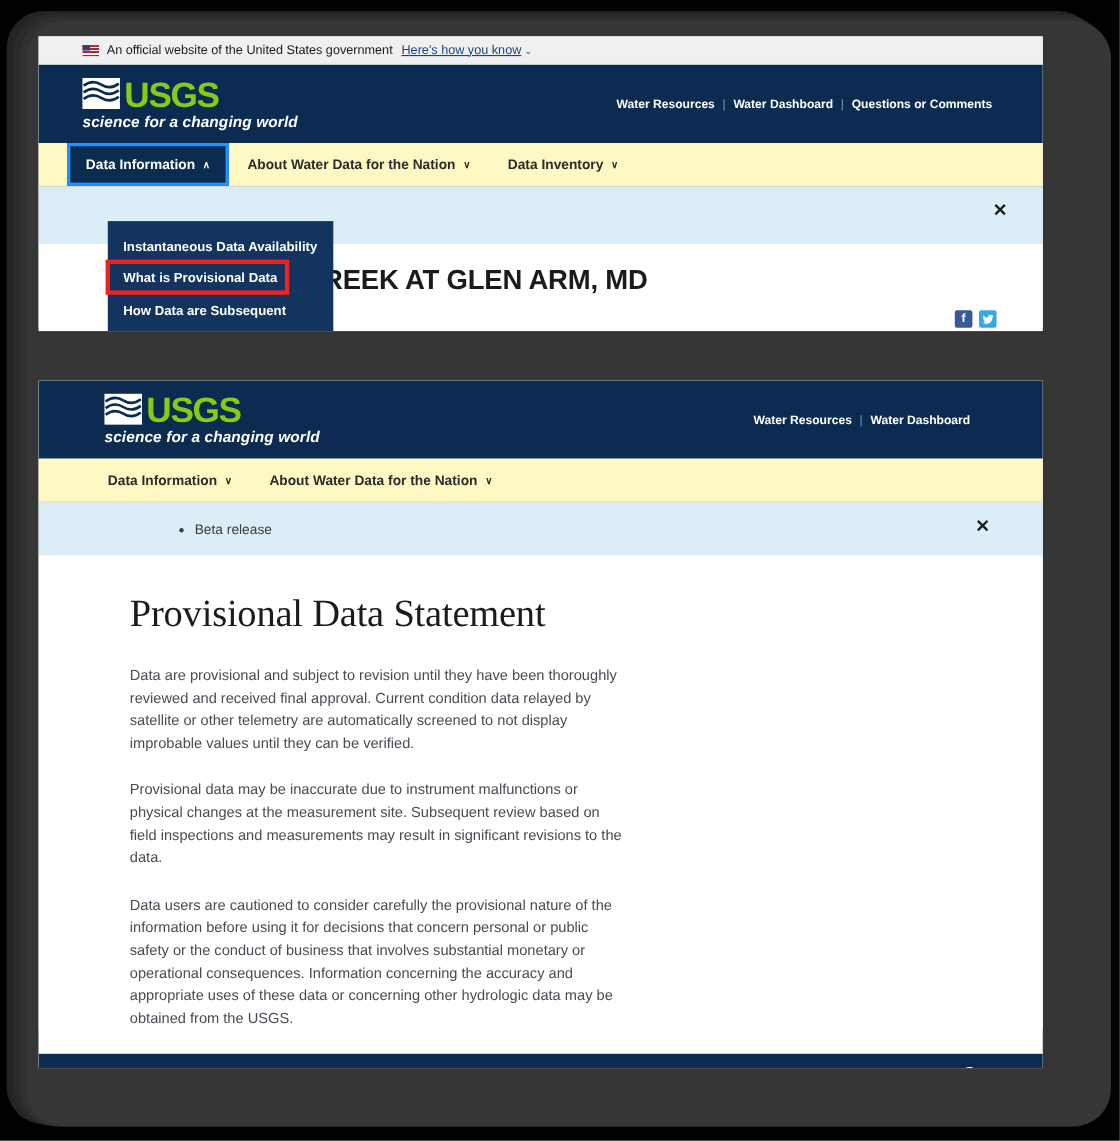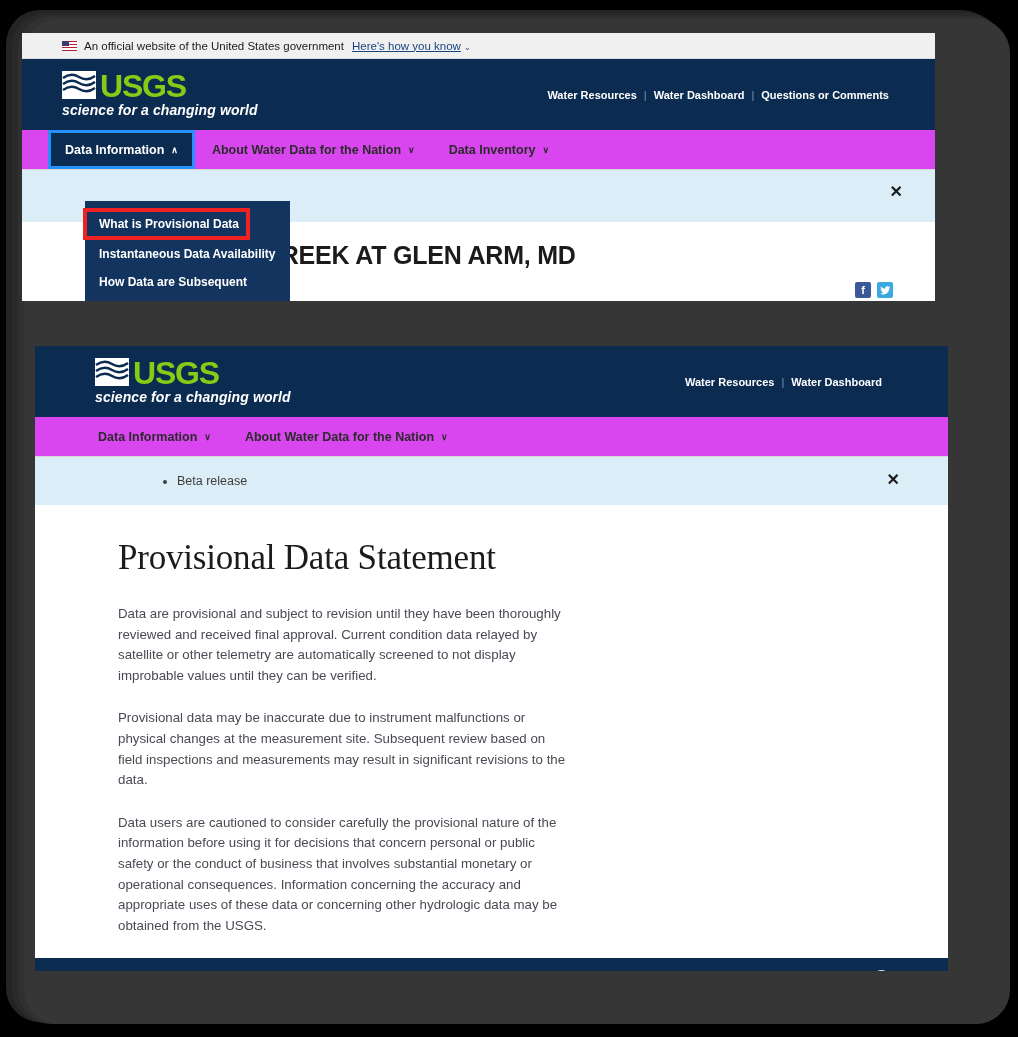--- a/index.html
+++ b/index.html
@@ -12,21 +12,21 @@
   }
   
   .stack{position:absolute;border-radius:34px;background:#2e2e2e;}
   .stack.s1{left:6px;  top:10px; width:990px; height:1012px; background:#242424;}
   .stack.s2{left:12px; top:13px; width:990px; height:1010px; background:#2a2a2a;}
   .stack.s3{left:18px; top:16px; width:988px; height:1008px; background:#303030;}
   .stack.s4{left:24px; top:19px; width:986px; height:1005px; background:#363636;}
 
   
   .panel{position:absolute;background:#fff;overflow:hidden;}
-  #panel-top{left:22px;top:33px;width:913px;height:268px;}
+  #panel-top{left:35px;top:33px;width:913px;height:268px;}
   #panel-bottom{left:35px;top:346px;width:913px;height:625px;}
 
   
   .gov-banner{
     height:25px;background:#f0f0f0;border-bottom:1px solid #dcdcdc;
     display:flex;align-items:center;padding-left:40px;
     font-size:11.5px;color:#1b1b1b;
   }
   .flag{width:15px;height:10px;margin-right:7px;position:relative;
         background:linear-gradient(#b22234 0 15%,#fff 15% 29%,#b22234 29% 44%,#fff 44% 58%,#b22234 58% 72%,#fff 72% 86%,#b22234 86% 100%);
@@ -43,21 +43,21 @@
   .logo-row{display:flex;align-items:flex-end;}
   .logo-mark{width:34px;height:28px;background:#fff;margin-right:4px;flex:none;position:relative;overflow:hidden;}
   .logo-word{font-family:"Liberation Sans", sans-serif;font-weight:bold;font-size:32px;letter-spacing:-1.2px;
              color:#84cc16;line-height:26px;}
   .logo-tag{font-size:14px;font-style:italic;font-weight:bold;color:#fff;margin-top:3px;letter-spacing:.1px;}
   .hdr-links{font-size:11px;font-weight:bold;color:#fff;white-space:nowrap;}
   .hdr-links span.l{cursor:pointer;}
   .hdr-links .sep{color:#7f96b5;margin:0 7px;font-weight:normal;}
 
   
-  .navbar{background:#d946ef;border-bottom:1px solid #d6d6d6;display:flex;align-items:stretch;height:39px;}
+  .navbar{background:#fef9c3;border-bottom:1px solid #d6d6d6;display:flex;align-items:stretch;height:39px;}
   #panel-top .navbar{padding-left:26px;}
   #panel-bottom .navbar{padding-left:46px;}
   .nav-item{display:flex;align-items:center;padding:0 17px;font-size:12.5px;font-weight:bold;
             color:#2b2b2b;cursor:pointer;white-space:nowrap;}
   .nav-item .car{font-size:9px;margin-left:7px;}
   .nav-item.active{background:#0b2b50;color:#fff;outline:3px solid #2491ff;outline-offset:-3px;position:relative;z-index:3;}
 
   
   .dropdown{position:absolute;left:63px;top:168px;width:205px;background:#12345e;z-index:6;padding:9px 0 12px;}
   .dd-item{font-size:12px;font-weight:bold;color:#fff;padding:7px 14px;cursor:pointer;white-space:nowrap;}
@@ -172,22 +172,22 @@
       <span class="sq-ico sq-fb">f</span>
       <span class="sq-ico sq-tw">
         <svg width="11" height="11" viewBox="0 0 16 16" aria-hidden="true">
             <path fill="#fff" d="M15 3.2c-.5.3-1.1.4-1.7.5.6-.4 1-1 1.2-1.7-.6.3-1.2.6-1.9.7-.5-.6-1.3-1-2.2-1-1.7 0-3 1.4-3 3 0 .2 0 .5.1.7C5 5.3 2.8 4.1 1.4 2.3c-.3.4-.4.9-.4 1.5 0 1 .5 1.9 1.3 2.5-.5 0-1-.2-1.4-.4 0 1.5 1 2.7 2.4 3-.2.1-.5.1-.8.1-.2 0-.4 0-.6-.1.4 1.2 1.5 2.1 2.8 2.1-1 .8-2.3 1.3-3.7 1.3H.4c1.3.9 2.9 1.4 4.6 1.4 5.5 0 8.5-4.6 8.5-8.5v-.4c.6-.4 1.1-1 1.5-1.6z"></path>
           </svg>
       </span>
     </div>
   </div>
 
   <div class="dropdown">
+    <div class="dd-item">Instantaneous Data Availability</div>
     <div class="dd-item hl">What is Provisional Data</div>
-    <div class="dd-item">Instantaneous Data Availability</div>
     <div class="dd-item">How Data are Subsequent</div>
   </div>
 </div>
 
 <div class="panel" id="panel-bottom">
 
   <div class="usgs-header">
     <div class="logo">
       <div class="logo-row">
         <span class="logo-mark">

